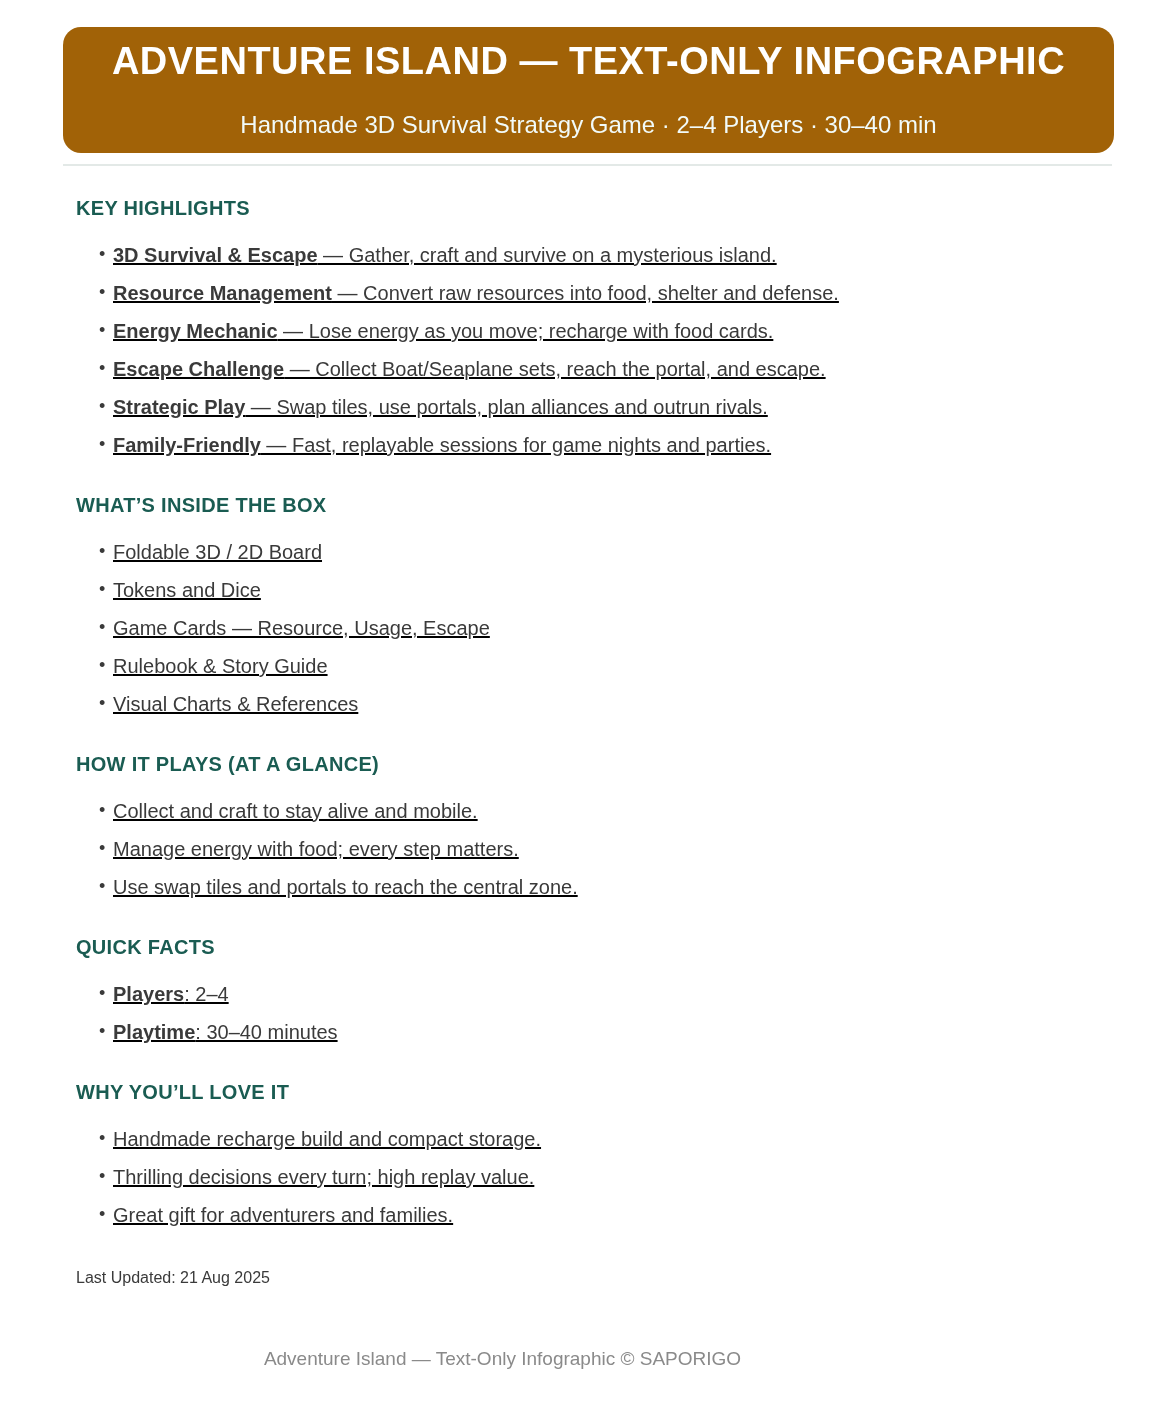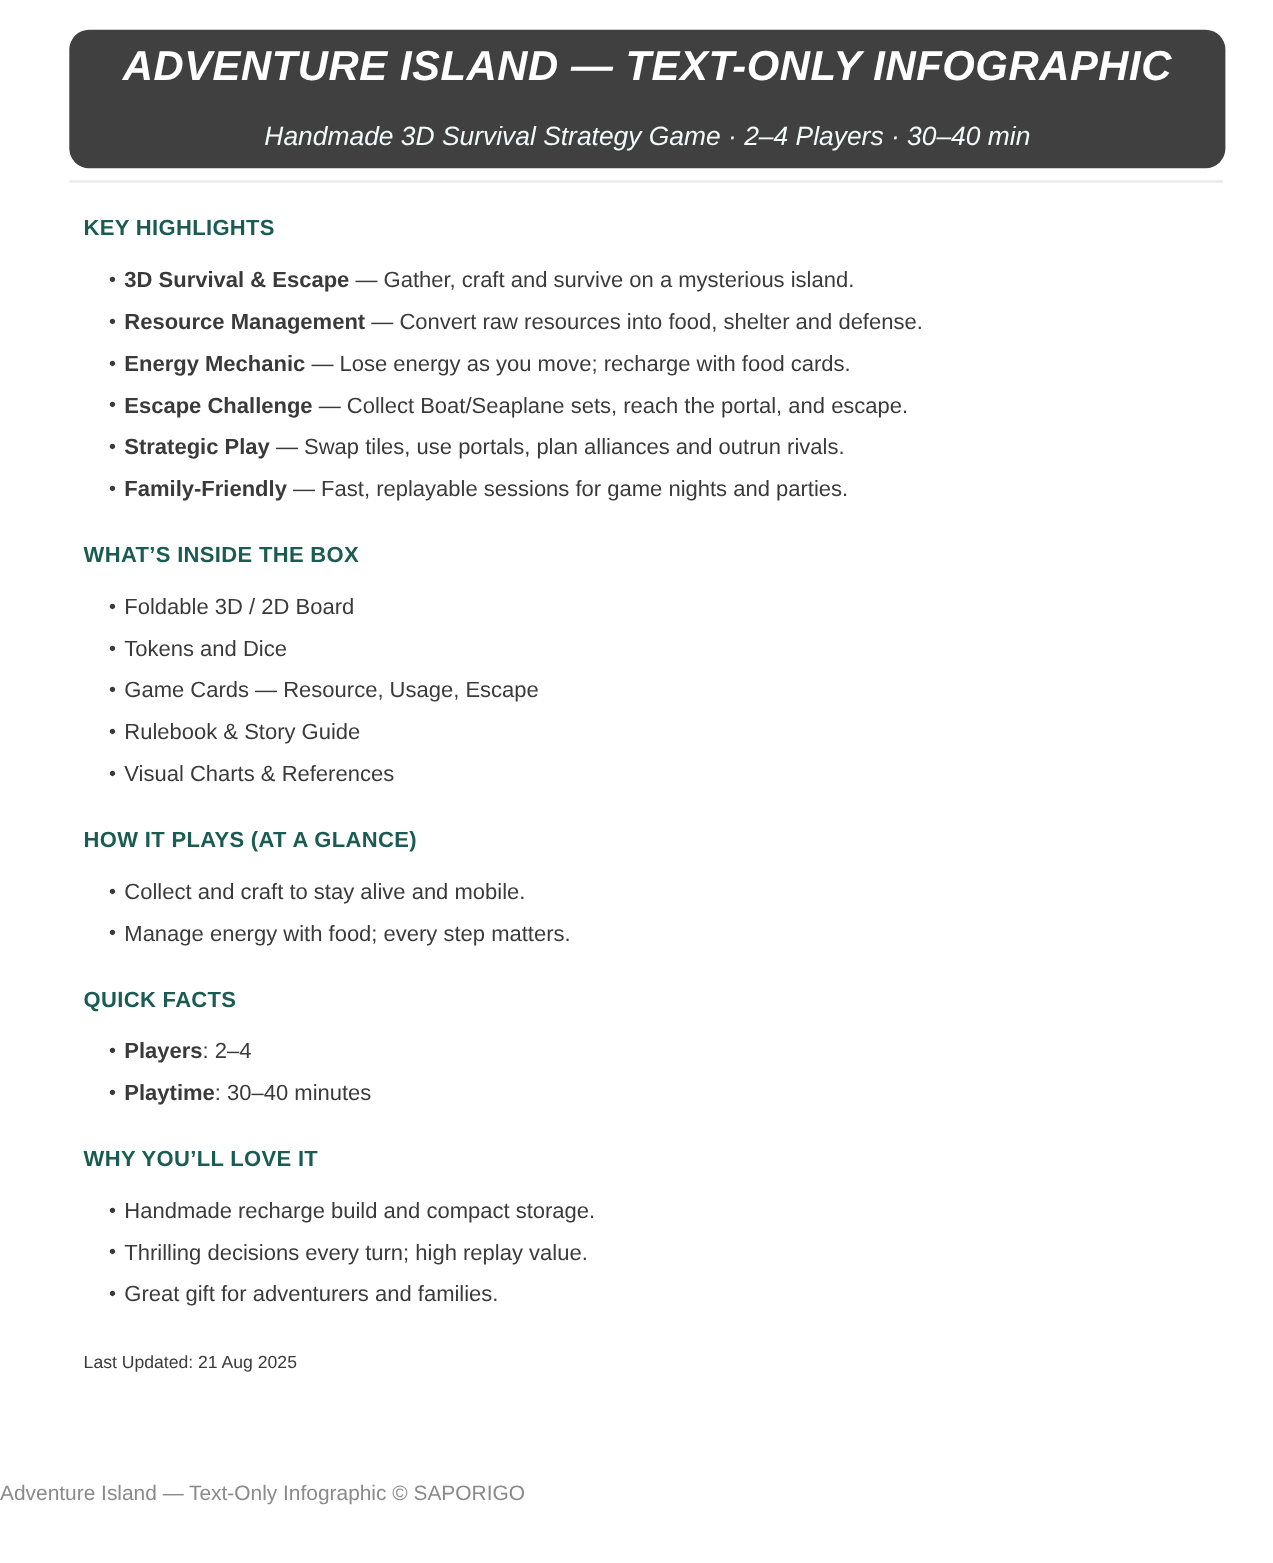--- a/index.html
+++ b/index.html
@@ -11,28 +11,27 @@
   }
   body {
     width: 1157px;
     min-height: 1421px;
     position: relative;
   }
   .banner {
     margin: 27px 0 0 63px;
     width: 1051px;
     height: 126px;
-    background: #404040;
+    background: #a16207;
     border-radius: 18px;
     display: flex;
     flex-direction: column;
     align-items: center;
     justify-content: center;
     text-align: center;
-    font-style: italic;
   }
   .banner-title {
     color: #ffffff;
     font-size: 38px;
     font-weight: bold;
     letter-spacing: 0.5px;
     line-height: 1.1;
   }
   .banner-subtitle {
     color: #f2fbf9;
@@ -56,20 +55,21 @@
     letter-spacing: 0.3px;
     margin: 37px 0 24px 0;
   }
   .content-section:first-of-type h2 {
     margin-top: 31px;
   }
   .bullet-list {
     list-style: none;
     margin: 0;
     padding: 0 0 0 37px;
+    text-decoration: underline;
   }
   .bullet-list li {
     position: relative;
     font-size: 20px;
     line-height: 1.15;
     color: #3A3A3A;
     margin-bottom: 15px;
   }
   .bullet-list li::before {
     content: "\2022";
@@ -85,21 +85,21 @@
   .last-updated {
     font-size: 16px;
     color: #3A3A3A;
     margin-top: 42px;
   }
   footer {
     position: absolute;
     left: 0;
     top: 1348px;
     width: 1005px;
-    text-align: left;
+    text-align: center;
   }
   .footer-text {
     font-size: 19px;
     color: #8A8A8A;
   }
 </style>
 </head>
 <body>
 
 <header class="banner">
@@ -132,20 +132,21 @@
       <li><span class="rest">Rulebook &amp; Story Guide</span></li>
       <li><span class="rest">Visual Charts &amp; References</span></li>
     </ul>
   </section>
 
   <section class="content-section">
     <h2>HOW IT PLAYS (AT A GLANCE)</h2>
     <ul class="bullet-list">
       <li><span class="rest">Collect and craft to stay alive and mobile.</span></li>
       <li><span class="rest">Manage energy with food; every step matters.</span></li>
+      <li><span class="rest">Use swap tiles and portals to reach the central zone.</span></li>
     </ul>
   </section>
 
   <section class="content-section">
     <h2>QUICK FACTS</h2>
     <ul class="bullet-list">
       <li><span class="lead">Players</span><span class="rest">: 2–4</span></li>
       <li><span class="lead">Playtime</span><span class="rest">: 30–40 minutes</span></li>
     </ul>
   </section>

